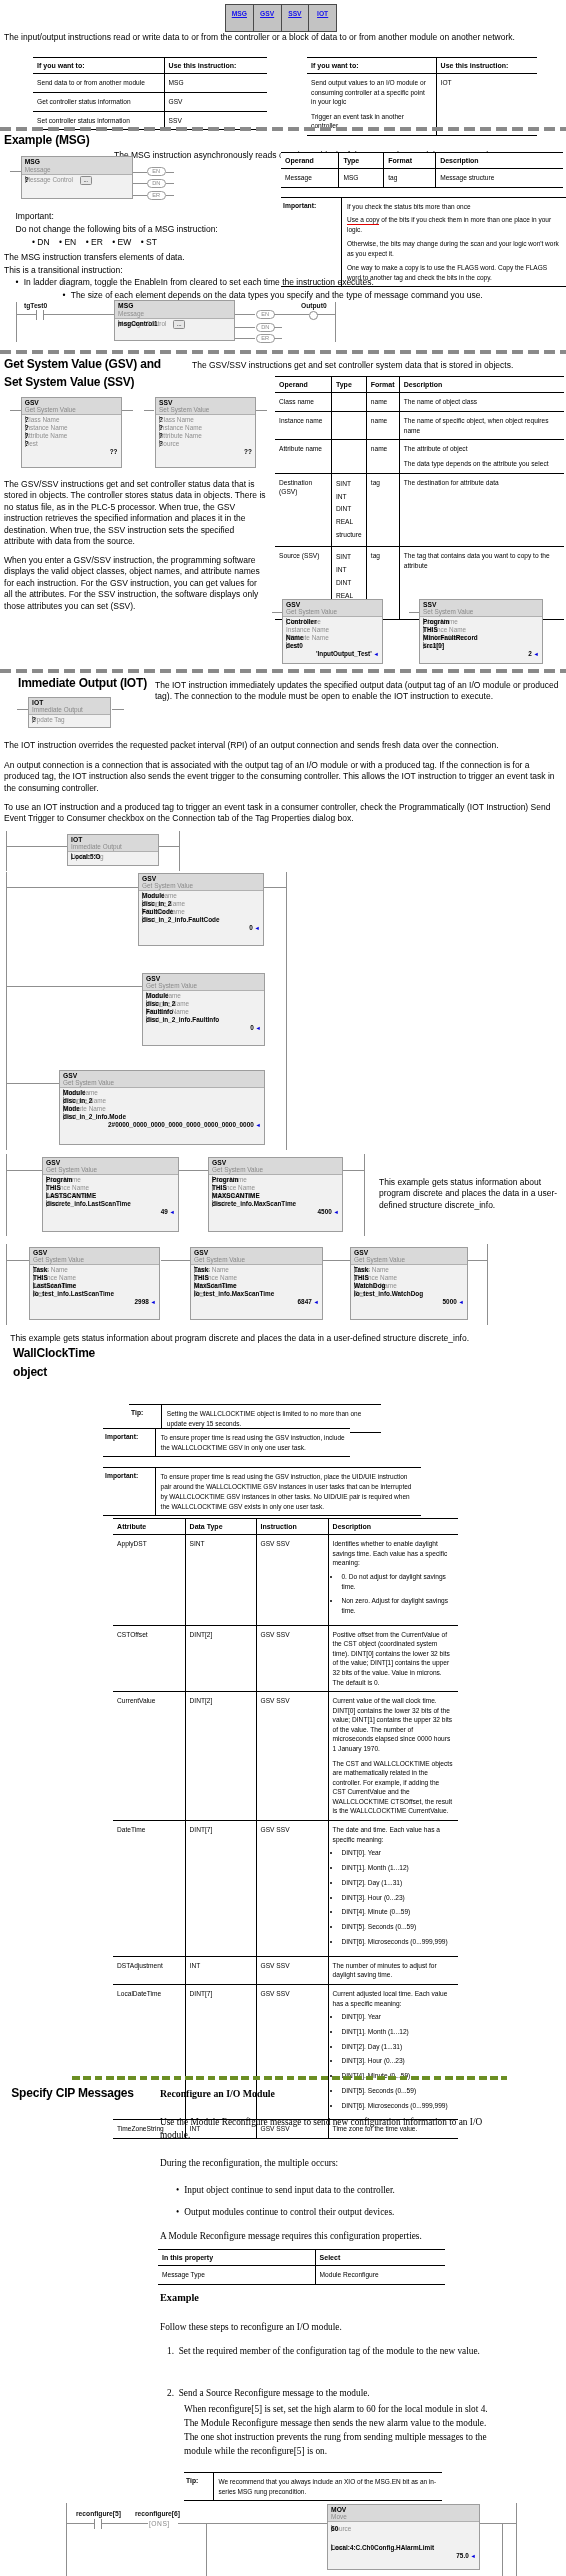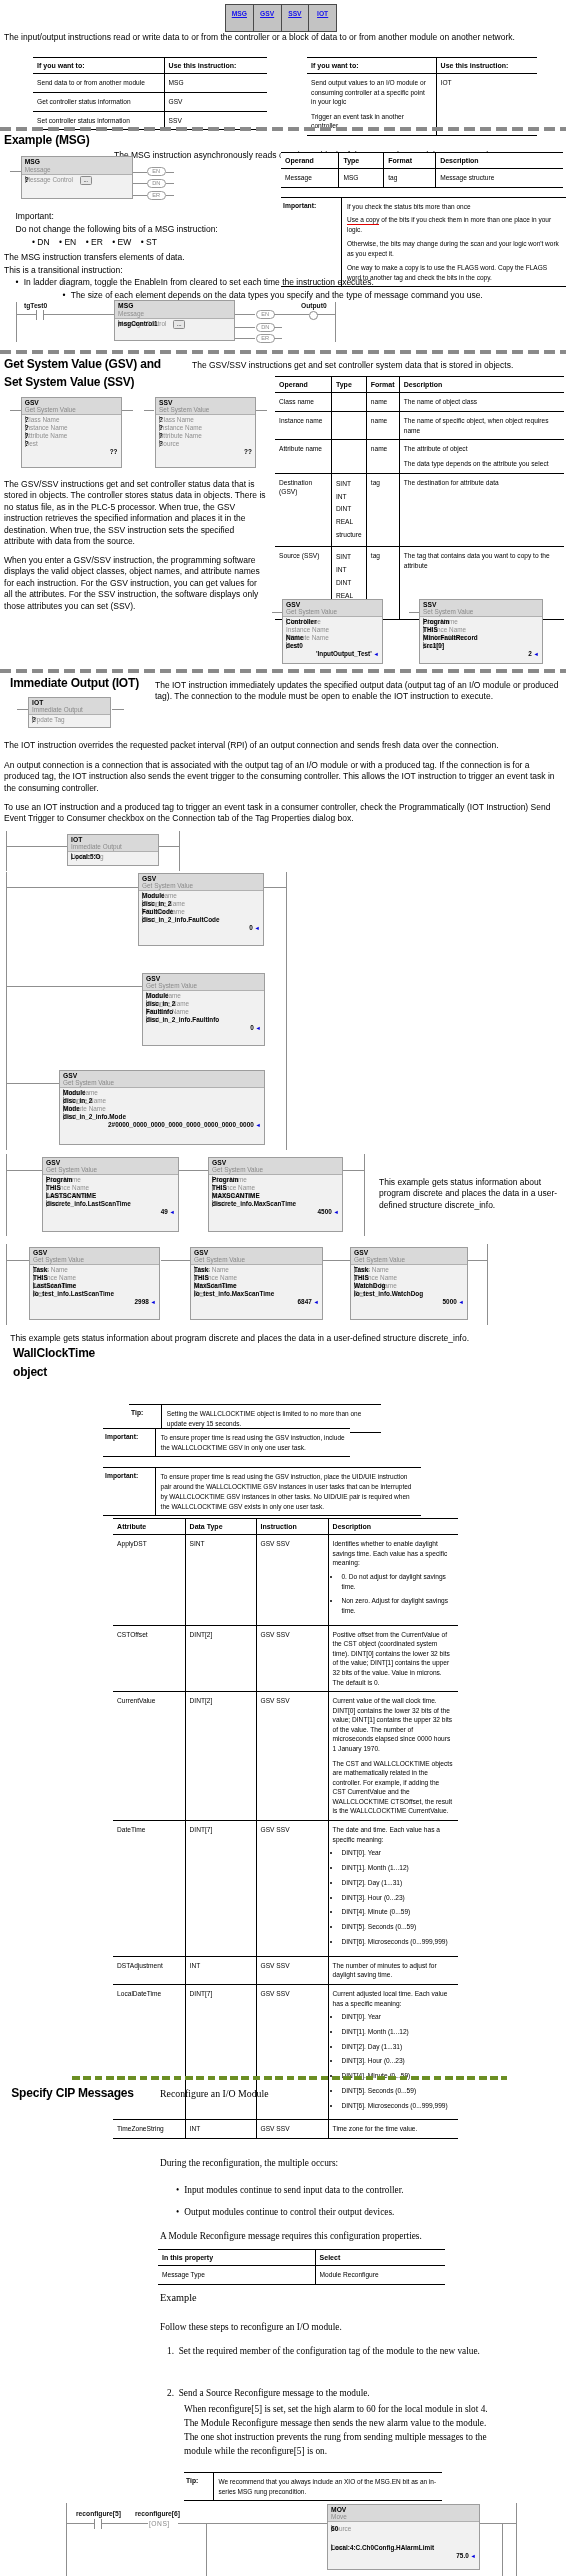--- a/index.html
+++ b/index.html
@@ -4,21 +4,21 @@
 <style>
   html,body { margin:0; padding:0; background:#fff; }
   .page { position:relative; width:567px; height:2642px; background:#fff;
           font-family:"Liberation Sans",sans-serif; color:#000; overflow:hidden; }
   .abs { position:absolute; }
 
   
   .h1 { font-weight:bold; font-size:12px; letter-spacing:-0.2px; line-height:1.25; }
   .body-text { font-size:8.5px; line-height:1.34; }
   .serif { font-family:"Liberation Serif",serif; font-size:9.3px; line-height:1.45; }
-  .serif-b { font-family:"Liberation Serif",serif; font-weight:normal; font-size:9.8px; }
+  .serif-b { font-family:"Liberation Serif",serif; font-weight:bold; font-size:9.8px; }
   .bdot { display:inline-block; width:8.2px; }
 
   
   .div-gray  { height:3.6px; background:repeating-linear-gradient(90deg,#8a8a8a 0 11.3px,transparent 11.3px 16px); }
   .div-green { height:3.6px; background:repeating-linear-gradient(90deg,#6b8e23 0 7.7px,transparent 7.7px 11.3px); }
 
   
   .tabbar { display:flex; background:#c3c3c3; border:0.5px solid #4a4a4a; }
   .tabbar .cell { flex:1; display:flex; align-items:flex-start; justify-content:center;
                   padding-top:4.6px; border-left:0.5px solid #4a4a4a; }
@@ -391,21 +391,21 @@
       </div>
     <div class="r">
         <span>Source</span>
         <span class="v">src1[0]</span>
       </div>
     <div class="res"><span>2</span><span class="arr">◄</span></div>
   </div>
 
   <div class="div-gray abs" style="left:0;top:669px;width:567px;"></div>
 
-  <div class="h1 abs" style="left:10px;top:676px;">Immediate Output (IOT)</div>
+  <div class="h1 abs" style="left:18px;top:676px;">Immediate Output (IOT)</div>
   <i class="w" style="left:16.5px;top:709px;width:12px;"></i>
   <div class="instr" style="left:28px;top:697px;width:83px;height:31px;">
     <div class="t">IOT</div>
     <div class="s">Immediate Output</div>
     <div class="r">
         <span>Update Tag</span>
         <span class="v">?</span>
       </div>
   </div>
   <i class="w" style="left:112px;top:709px;width:12px;"></i>
@@ -729,22 +729,23 @@
           <td>INT</td>
           <td>GSV SSV</td>
       <td>Time zone for the time value.</td>
     </tr>
   </tbody>
     </table>
 
   <div class="div-green abs" style="left:72px;top:2076px;width:435px;"></div>
   <div class="h1 abs" style="left:11.3px;top:2086px;">Specify CIP Messages</div>
   <div class="abs serif-b" style="left:160px;top:2088px;">Reconfigure an I/O Module</div>
+  <div class="abs serif" style="left:160px;top:2116px;width:340px;">Use the Module Reconfigure message to send new configuration information to an I/O module.</div>
   <div class="abs serif" style="left:160px;top:2157px;width:340px;">During the reconfiguration, the multiple occurs:</div>
-  <div class="abs serif" style="left:176px;top:2184px;width:330px;"><span class="bdot">•</span><span>Input modules continue to send input data to the controller.</span></div>
+  <div class="abs serif" style="left:176px;top:2184px;width:330px;"><span class="bdot">•</span><span>Input object continue to send input data to the controller.</span></div>
   <div class="abs serif" style="left:176px;top:2206px;width:330px;"><span class="bdot">•</span><span>Output modules continue to control their output devices.</span></div>
   <div class="abs serif" style="left:160px;top:2230px;width:340px;">A Module Reconfigure message requires this configuration properties.</div>
 
   <table class="t-std abs" style="left:158px;top:2249px;width:287px;">
     <colgroup>
         <col style="width:157px">
         <col style="width:130px">
       </colgroup>
     <tbody>
         <tr>

